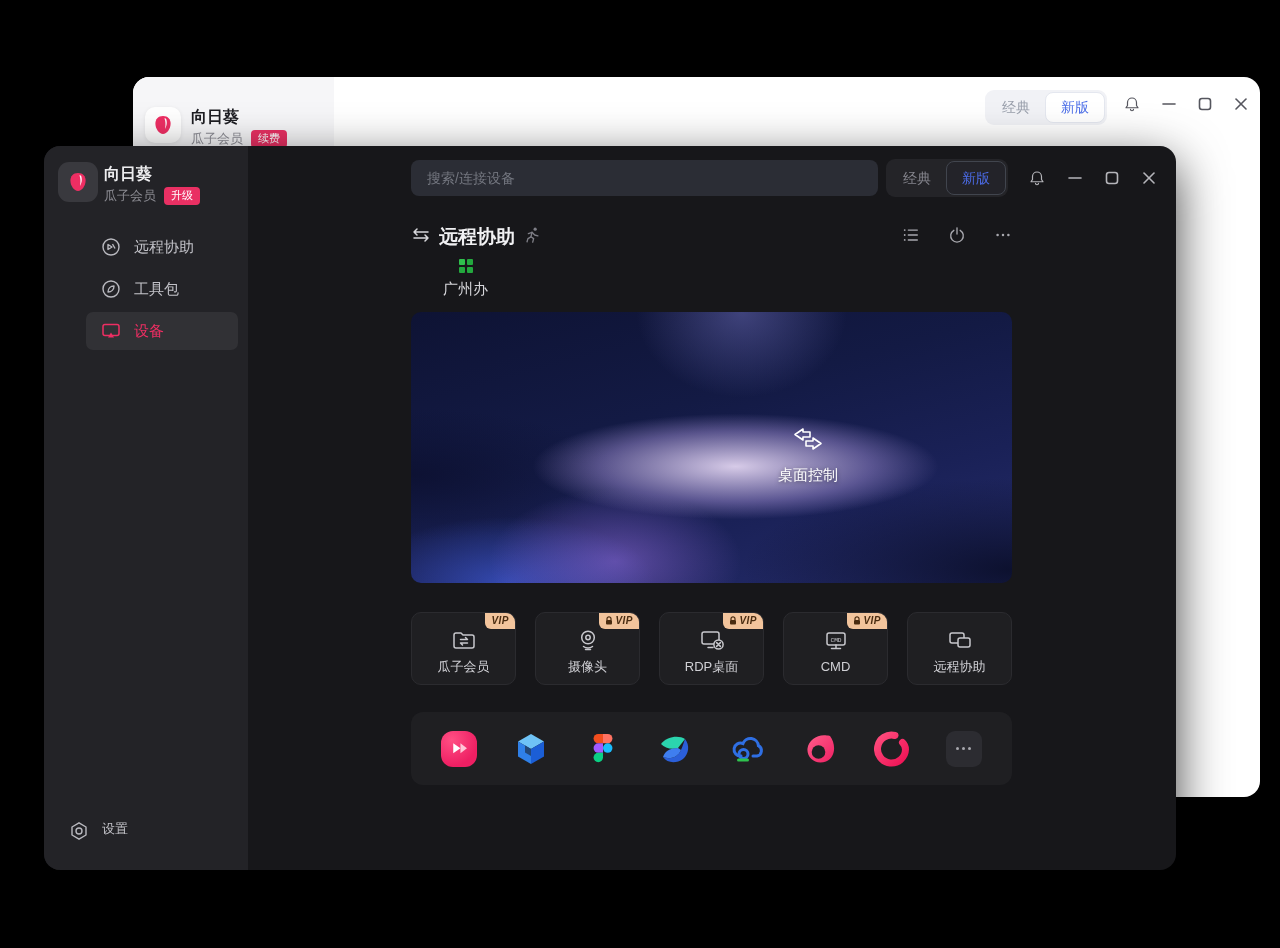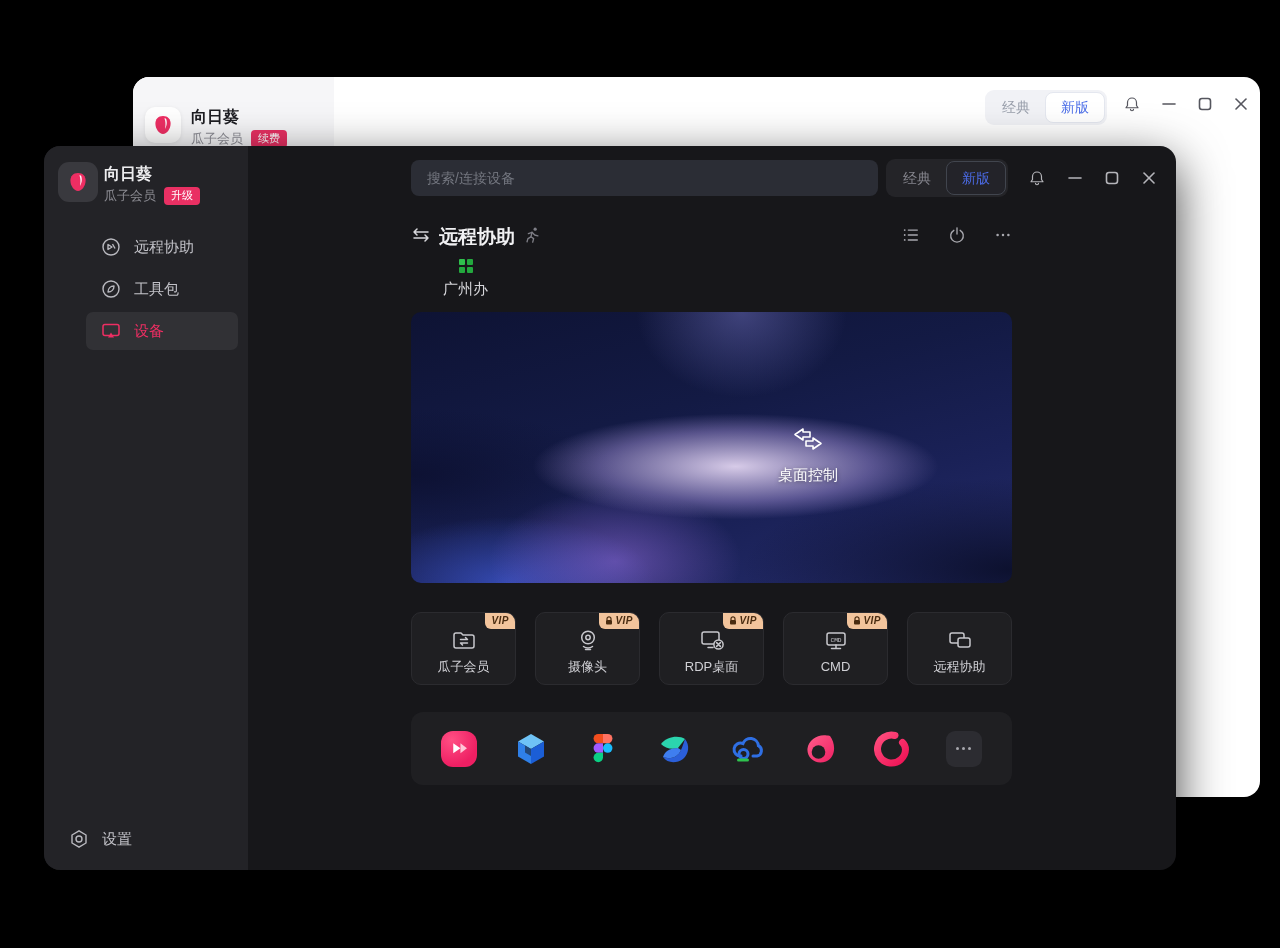--- a/index.html
+++ b/index.html
@@ -42,21 +42,21 @@
     background:#39393e; border-radius:11px; display:flex; align-items:center; justify-content:center; }
   .sb-title { position:absolute; left:60px; top:18px; font-size:16px; font-weight:bold; color:#ededef; }
   .sb-subrow { position:absolute; left:60px; top:41px; display:flex; align-items:center; gap:8px; }
   .sb-member { font-size:13px; color:#8b8b92; }
   .sb-nav { position:absolute; left:0; top:78px; width:100%;padding-left:32px; }
   .sb-item { margin:4px 10px; height:38px; border-radius:7px; display:flex; align-items:center;
     padding-left:14px; gap:12px; color:#c2c2c8; font-size:15px; cursor:default; }
   .sb-item svg { flex:none; }
   .sb-item.sel { background:#313135; color:#ee2e63; }
   .sb-settings { position:absolute; left:10px; bottom:12px; width:184px; height:38px;
-    display:flex; align-items:center; padding-left:14px; gap:12px; color:#c2c2c8; font-size:15px; }
+    display:flex; align-items:flex-start; padding-left:14px; gap:12px; color:#c2c2c8; font-size:13px; }
 
   
   .main { position:absolute; left:204px; top:0; width:928px; height:724px; }
   .topbar { position:absolute; left:0; top:13px; width:100%; height:38px; }
   .dk-search { position:absolute; left:163px; top:1px; width:467px; height:36px;
     background:#2b2d35; border:none; border-radius:8px; padding:0 16px;
     font-size:14px; color:#d5d5da; outline:none; }
   .dk-search::placeholder { color:#73767f; }
   .dk-toggle { position:absolute; left:638px; top:0; height:38px; background:#242428;
     border-radius:9px; display:flex; align-items:center; padding:2px; }

